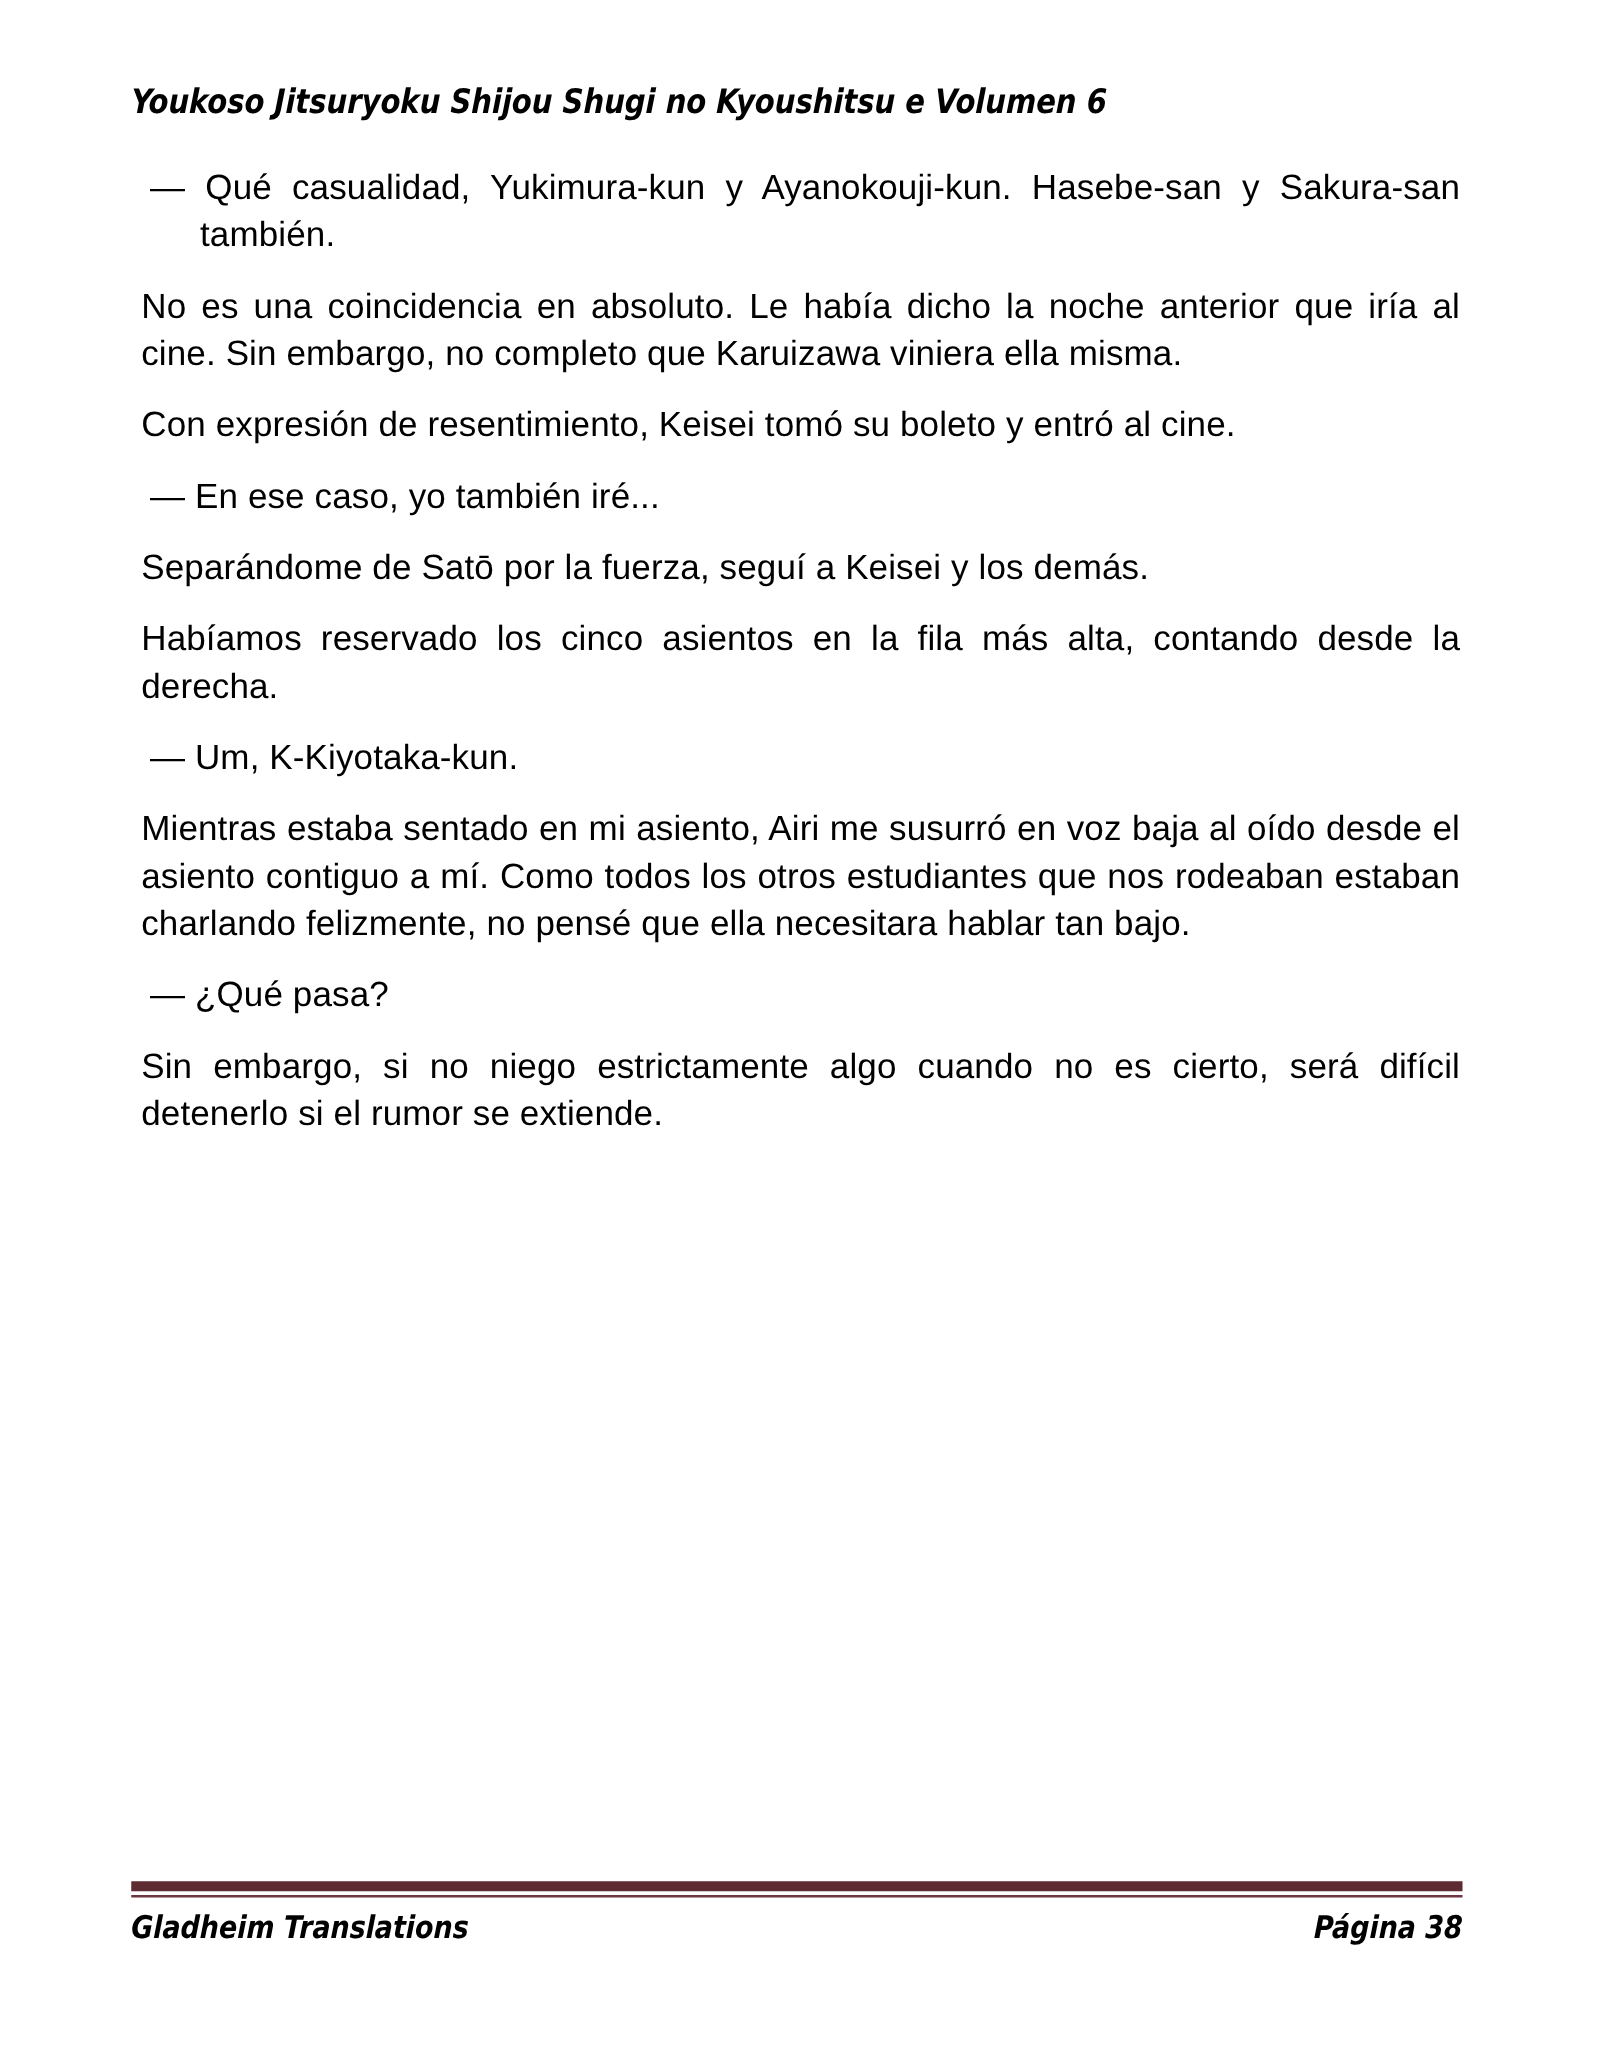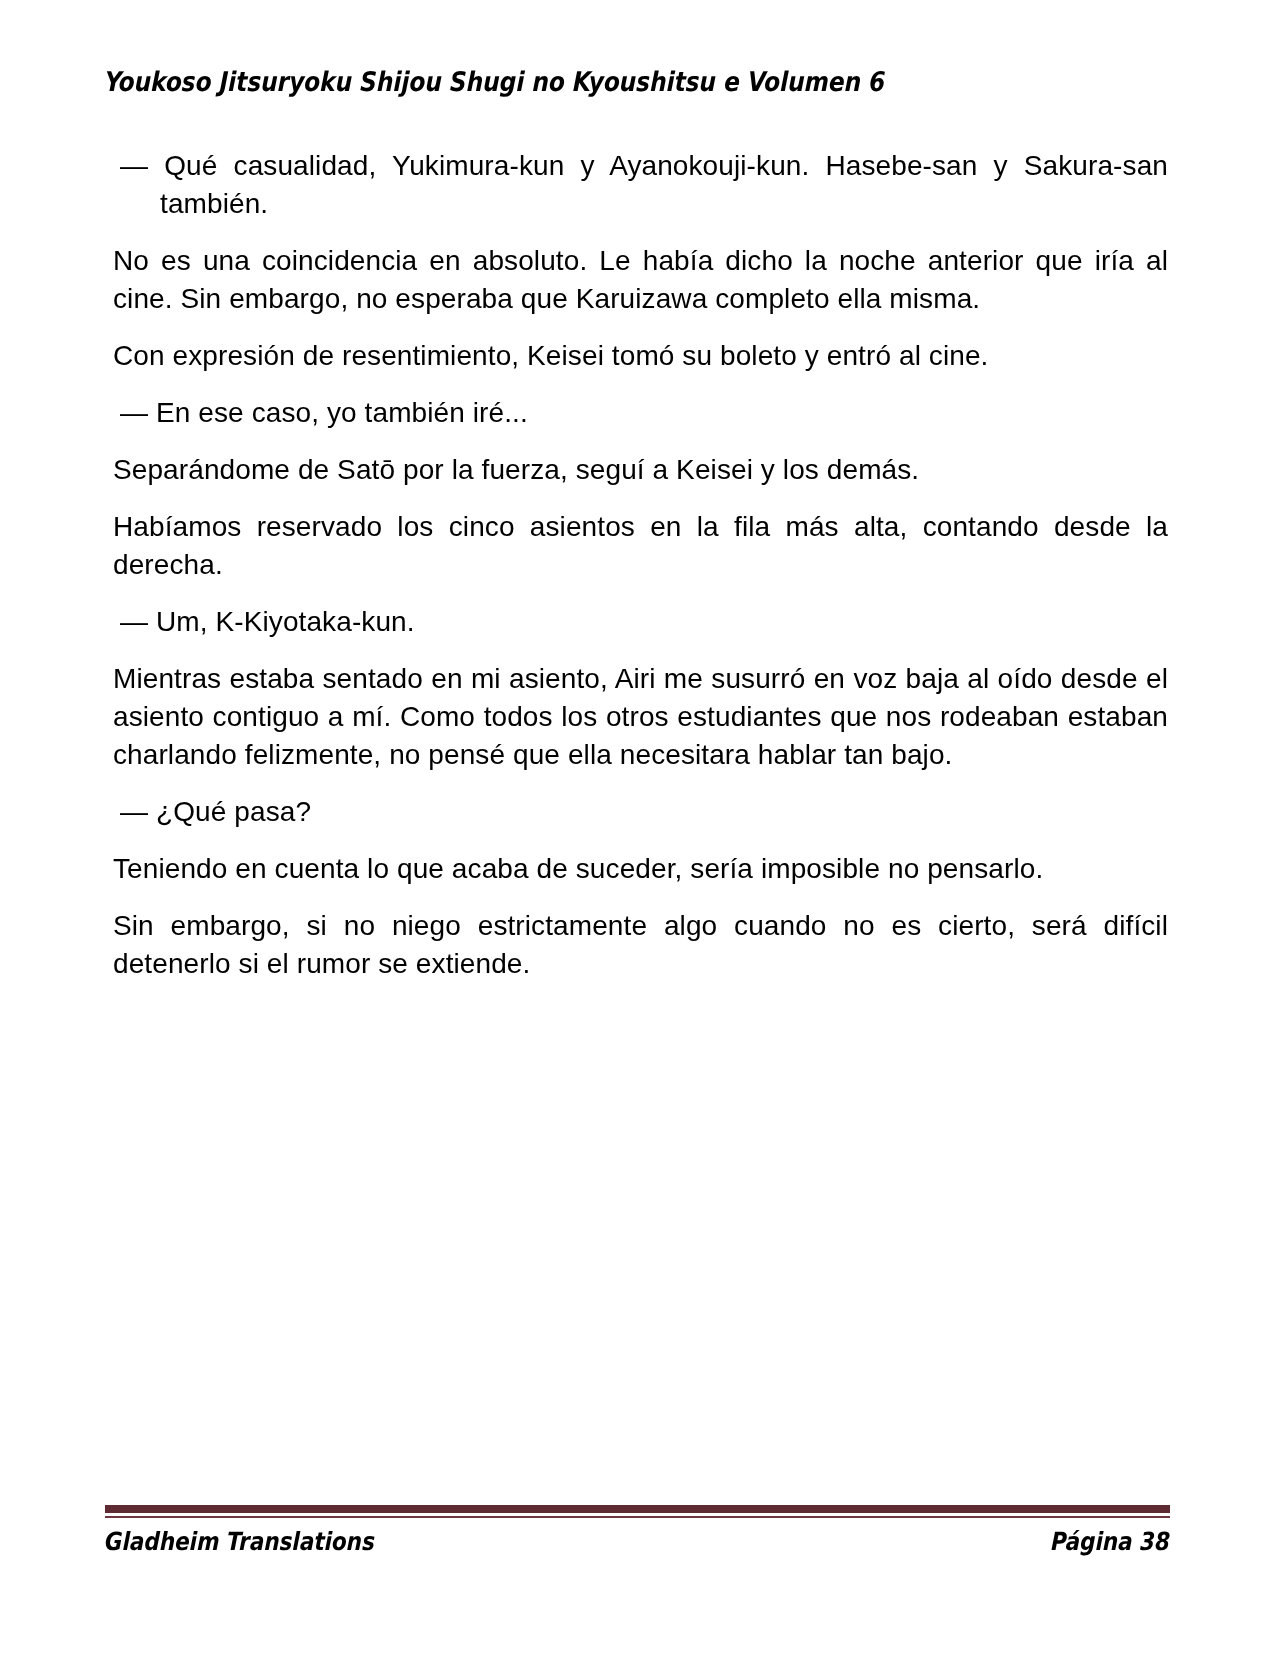--- a/index.html
+++ b/index.html
@@ -24,21 +24,21 @@
     font-weight: bold;
     font-style: italic;
     transform: scaleX(0.86) skewX(-2deg);
     transform-origin: left center;
     letter-spacing: 0px;
     white-space: nowrap;
   }
   .header .display-type { font-size: 27px; }
   .body-text {
     position: absolute;
-    top: 128px;
+    top: 112px;
     left: 113px;
     width: 1055px;
   }
   .body-text p {
     font-size: 28px;
     line-height: 38px;
     margin: 19px 0;
     text-align: justify;
     letter-spacing: 0.1px;
   }
@@ -71,29 +71,28 @@
 <body>
 
 <div class="page">
 
   <div class="header">
     <span class="display-type">Youkoso Jitsuryoku Shijou Shugi no Kyoushitsu e Volumen 6</span>
   </div>
 
   <div class="body-text" id="paragraphs">
       <p class="dialogue">— Qué casualidad, Yukimura-kun y Ayanokouji-kun. Hasebe-san y Sakura-san también.</p>
-      <p class="narration">No es una coincidencia en absoluto. Le había dicho la noche anterior que iría al cine. Sin embargo, no esperaba que Karuizawa completo ella misma.</p>
+      <p class="narration">No es una coincidencia en absoluto. Le había dicho la noche anterior que iría al cine. Sin embargo, no completo que Karuizawa viniera ella misma.</p>
       <p class="narration">Con expresión de resentimiento, Keisei tomó su boleto y entró al cine.</p>
       <p class="dialogue">— En ese caso, yo también iré...</p>
       <p class="narration">Separándome de Satō por la fuerza, seguí a Keisei y los demás.</p>
       <p class="narration">Habíamos reservado los cinco asientos en la fila más alta, contando desde la derecha.</p>
       <p class="dialogue">— Um, K-Kiyotaka-kun.</p>
       <p class="narration">Mientras estaba sentado en mi asiento, Airi me susurró en voz baja al oído desde el asiento contiguo a mí. Como todos los otros estudiantes que nos rodeaban estaban charlando felizmente, no pensé que ella necesitara hablar tan bajo.</p>
       <p class="dialogue" style="margin-bottom: 14px;">— ¿Qué pasa?</p>
-      <p class="narration">Teniendo en cuenta lo que acaba de suceder, sería imposible no pensarlo.</p>
       <p class="narration">Sin embargo, si no niego estrictamente algo cuando no es cierto, será difícil detenerlo si el rumor se extiende.</p>
     </div>
 
   <div class="footer">
     <div class="footer-rule"></div>
     <div class="footer-row">
       <span class="left">
         <span class="display-type">Gladheim Translations</span>
       </span>
       <span class="right">

